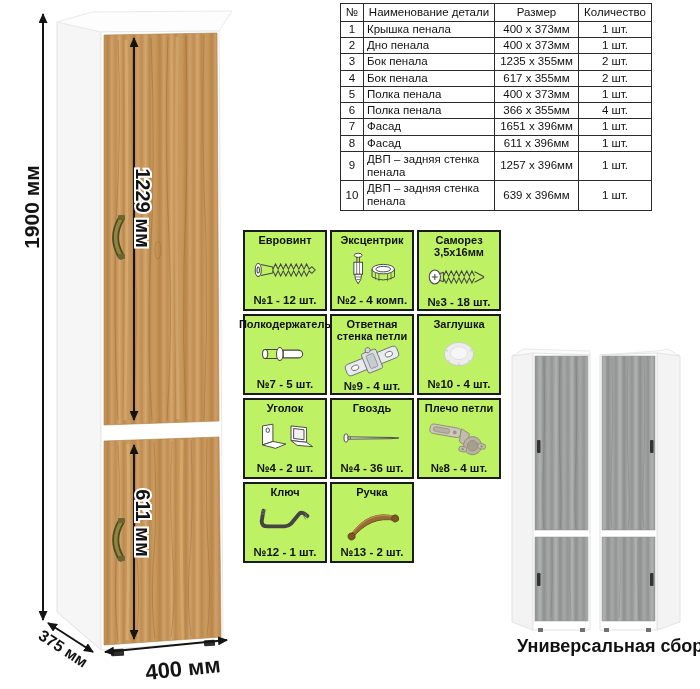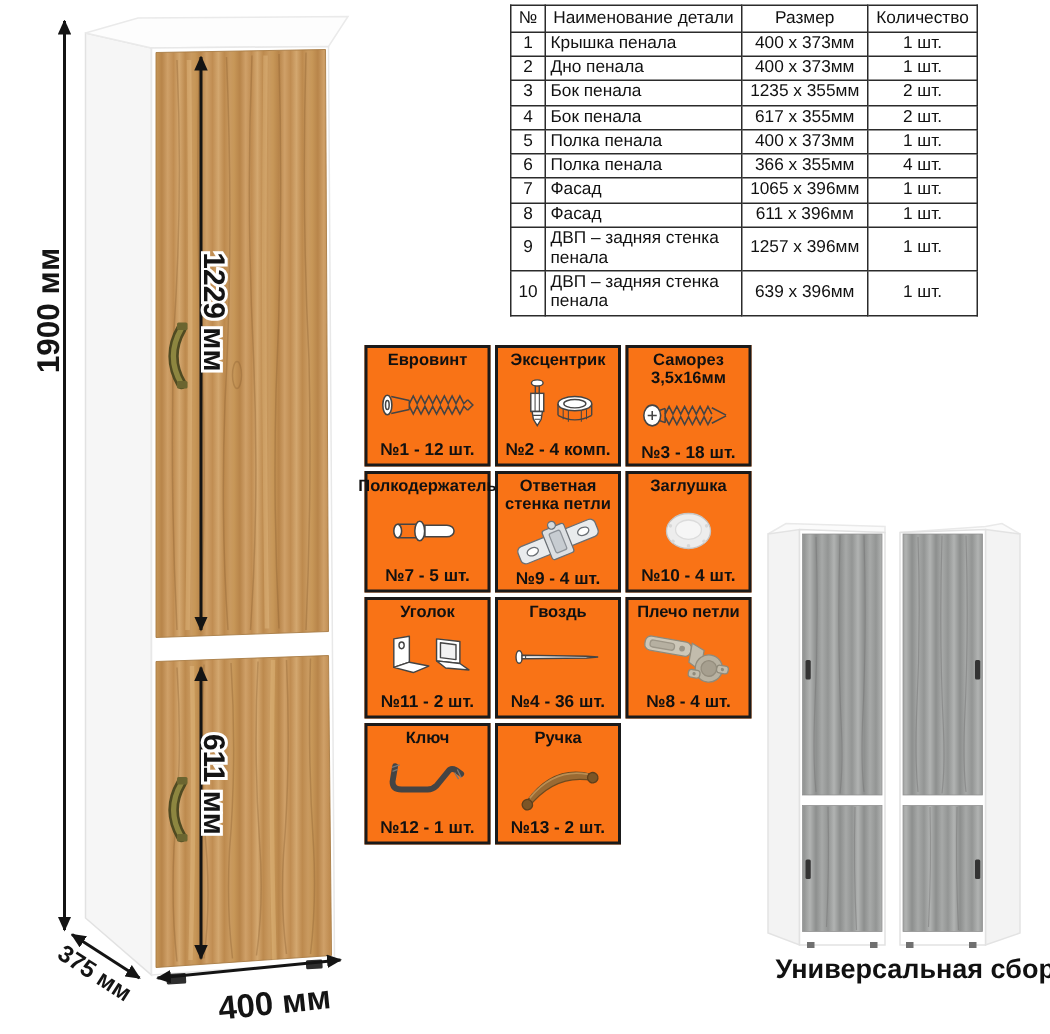--- a/index.html
+++ b/index.html
@@ -18,21 +18,21 @@
   }
   .parts-table th{font-weight:normal;text-align:center;height:15px;}
   .parts-table td{height:13px;text-align:center;}
   .parts-table td.cell-name{text-align:left;margin-left:12px;}
   
   .hw-grid{
     position:absolute;left:243px;top:230px;display:grid;
     grid-template-columns:repeat(3,84px);grid-auto-rows:81px;gap:3px;
   }
   .hw-cell{
-    border:2px solid #1a1a1a;background:#f97316;box-sizing:border-box;
+    border:2px solid #1a1a1a;background:#bef264;box-sizing:border-box;
     display:flex;flex-direction:column;align-items:center;justify-content:space-between;
     padding:2px 2px 3px 2px;
   }
   .hw-name{font-weight:bold;font-size:11px;line-height:1.1;text-align:center;}
   .hw-icon{width:78px;height:38px;flex:0 0 auto;}
   .hw-count{font-weight:bold;font-size:11.5px;white-space:nowrap;}
   
   .universal-caption{
     position:absolute;left:483px;top:636px;width:204px;text-align:center;
     font-size:18px;font-weight:bold;color:#111;white-space:nowrap;margin-left:34px;
@@ -180,21 +180,21 @@
         <tr>
           <td>6</td>
           <td class="cell-name">Полка пенала</td>
           <td>366 х 355мм</td>
           <td>4 шт.</td>
         </tr>
 
         <tr>
           <td>7</td>
           <td class="cell-name">Фасад</td>
-          <td>1065 х 396мм</td>
+          <td>1651 х 396мм</td>
           <td>1 шт.</td>
         </tr>
 
         <tr>
           <td>8</td>
           <td class="cell-name">Фасад</td>
           <td>611 х 396мм</td>
           <td>1 шт.</td>
         </tr>
 
@@ -264,21 +264,21 @@
           <use href="#cover-cap" xlink:href="#cover-cap"></use>
         </svg>
         <div class="hw-count">№10 - 4 шт.</div>
       </div>
 
       <div class="hw-cell">
         <div class="hw-name">Уголок</div>
         <svg class="hw-icon" viewBox="0 0 80 44">
           <use href="#corner-bracket" xlink:href="#corner-bracket"></use>
         </svg>
-        <div class="hw-count">№11 - 2 шт.</div>
+        <div class="hw-count">№4 - 2 шт.</div>
       </div>
 
       <div class="hw-cell">
         <div class="hw-name">Гвоздь</div>
         <svg class="hw-icon" viewBox="0 0 80 44">
           <use href="#nail" xlink:href="#nail"></use>
         </svg>
         <div class="hw-count">№4 - 36 шт.</div>
       </div>
 

